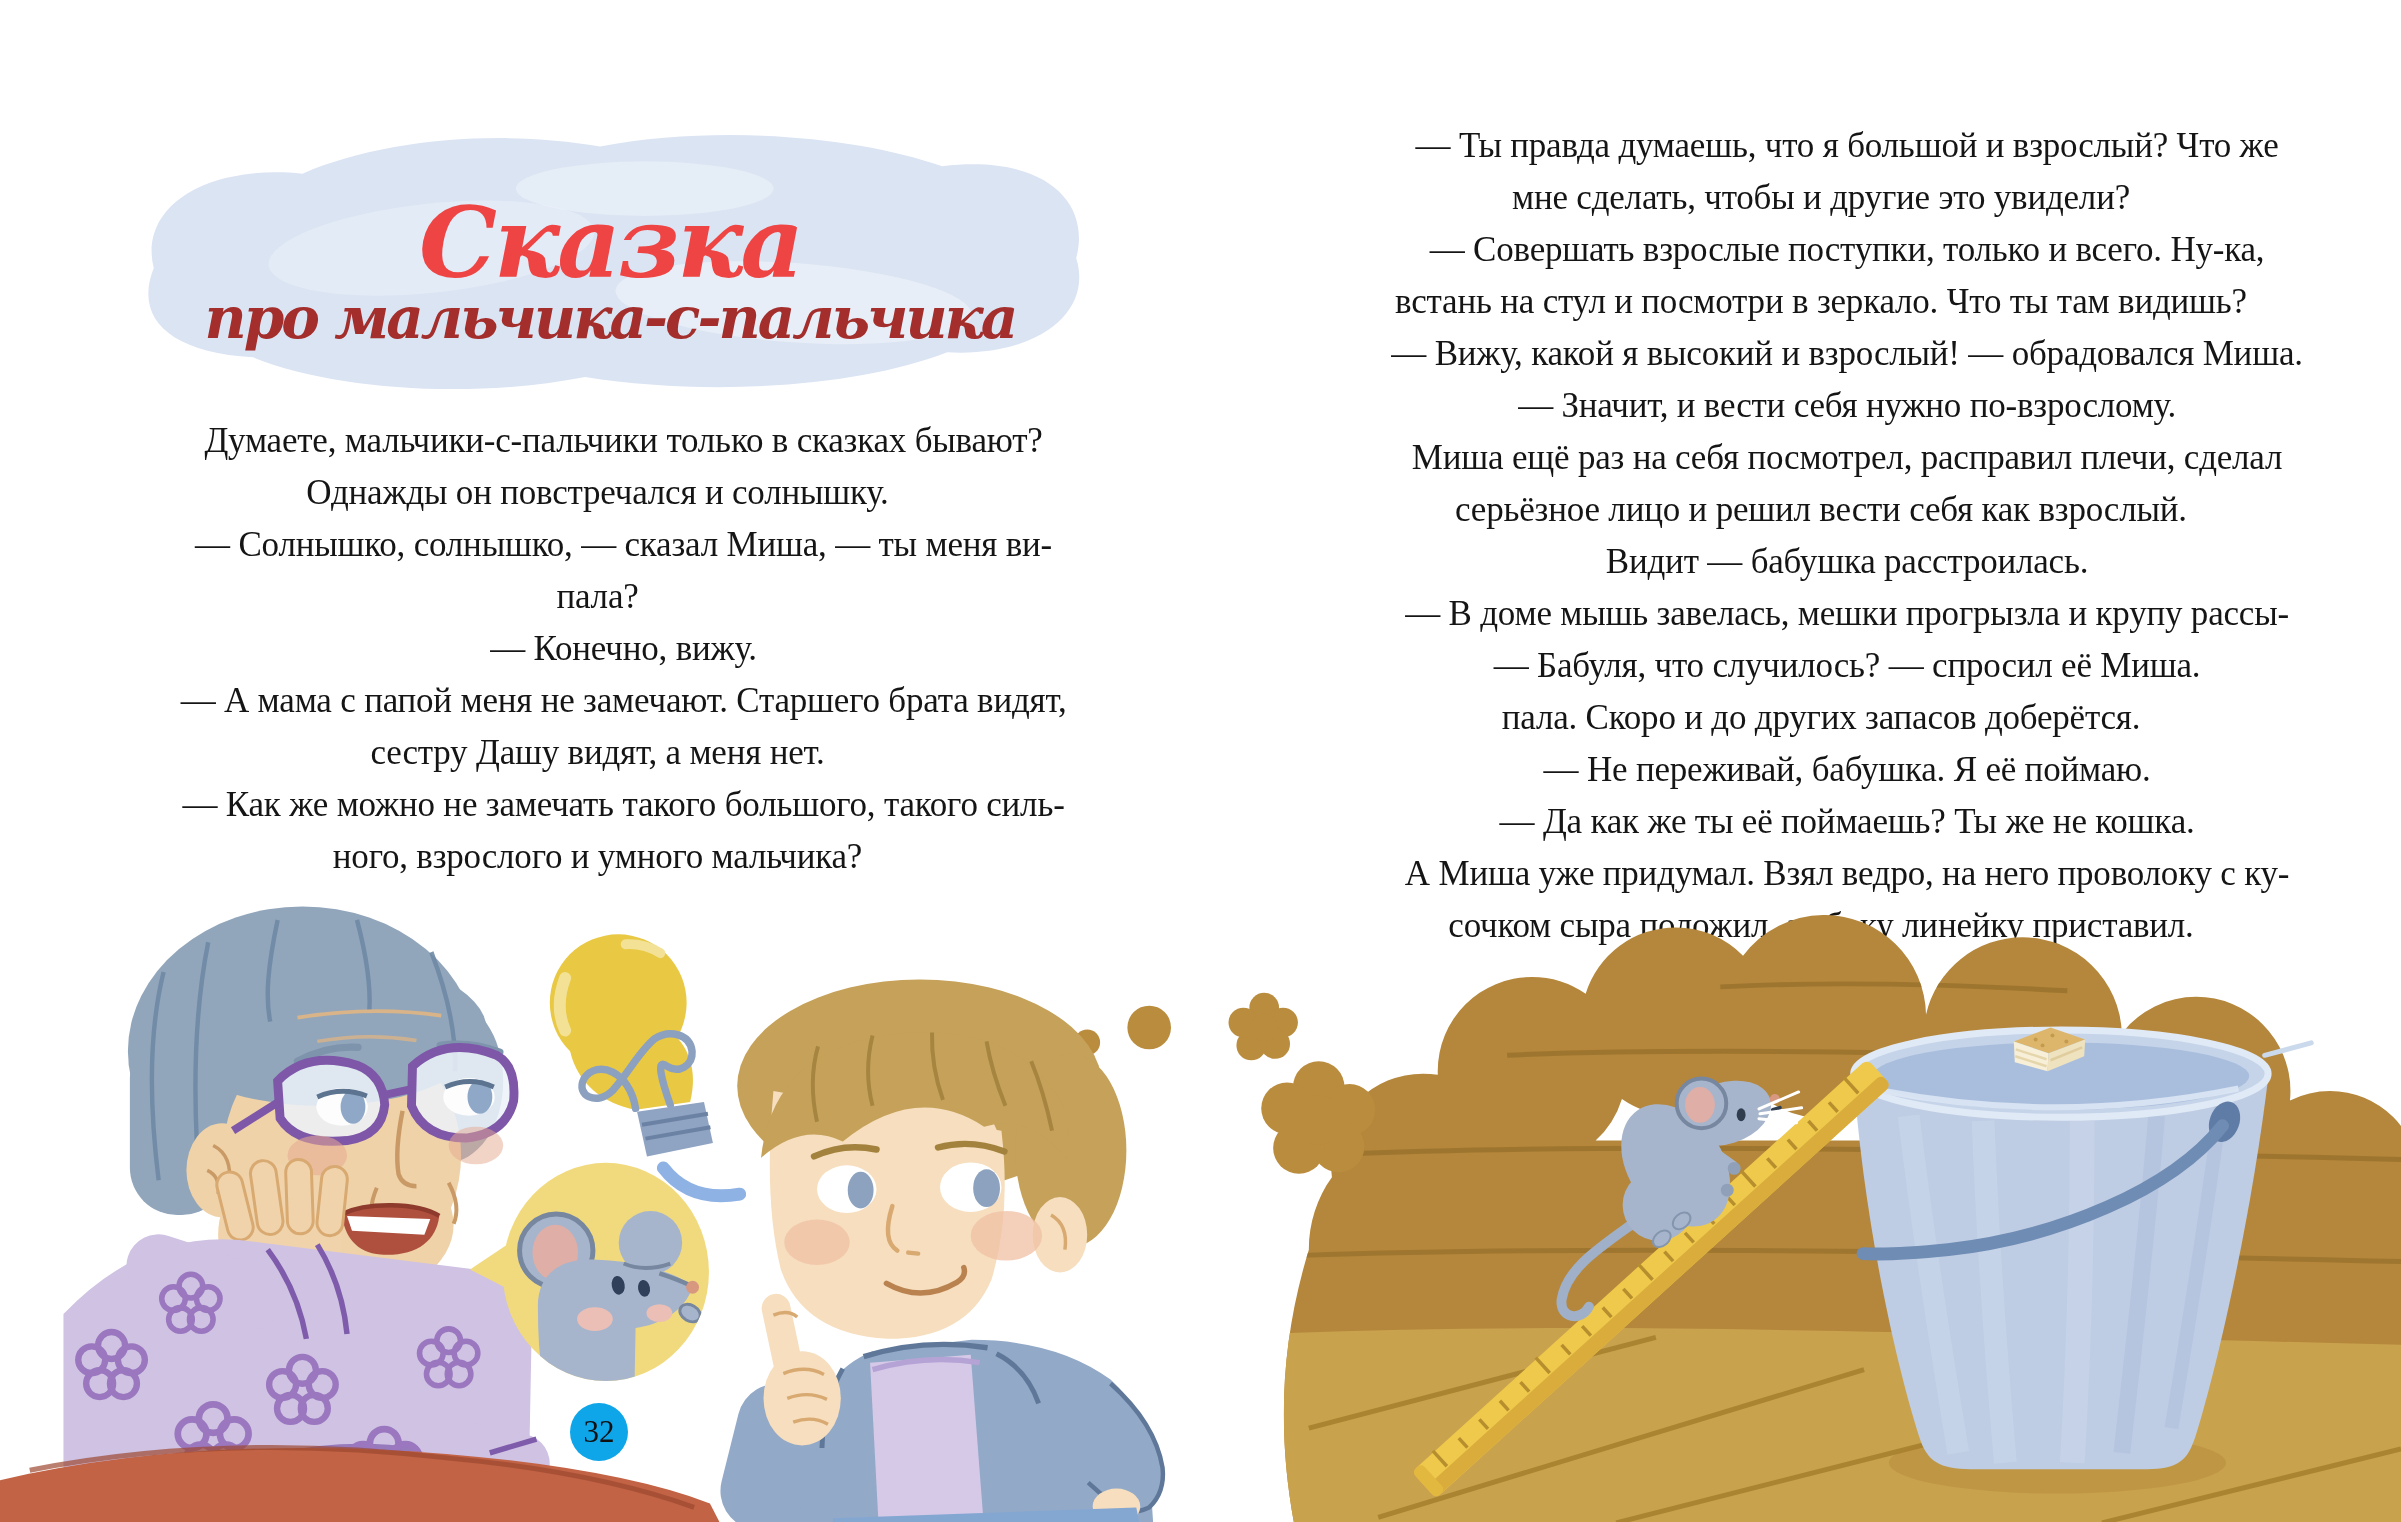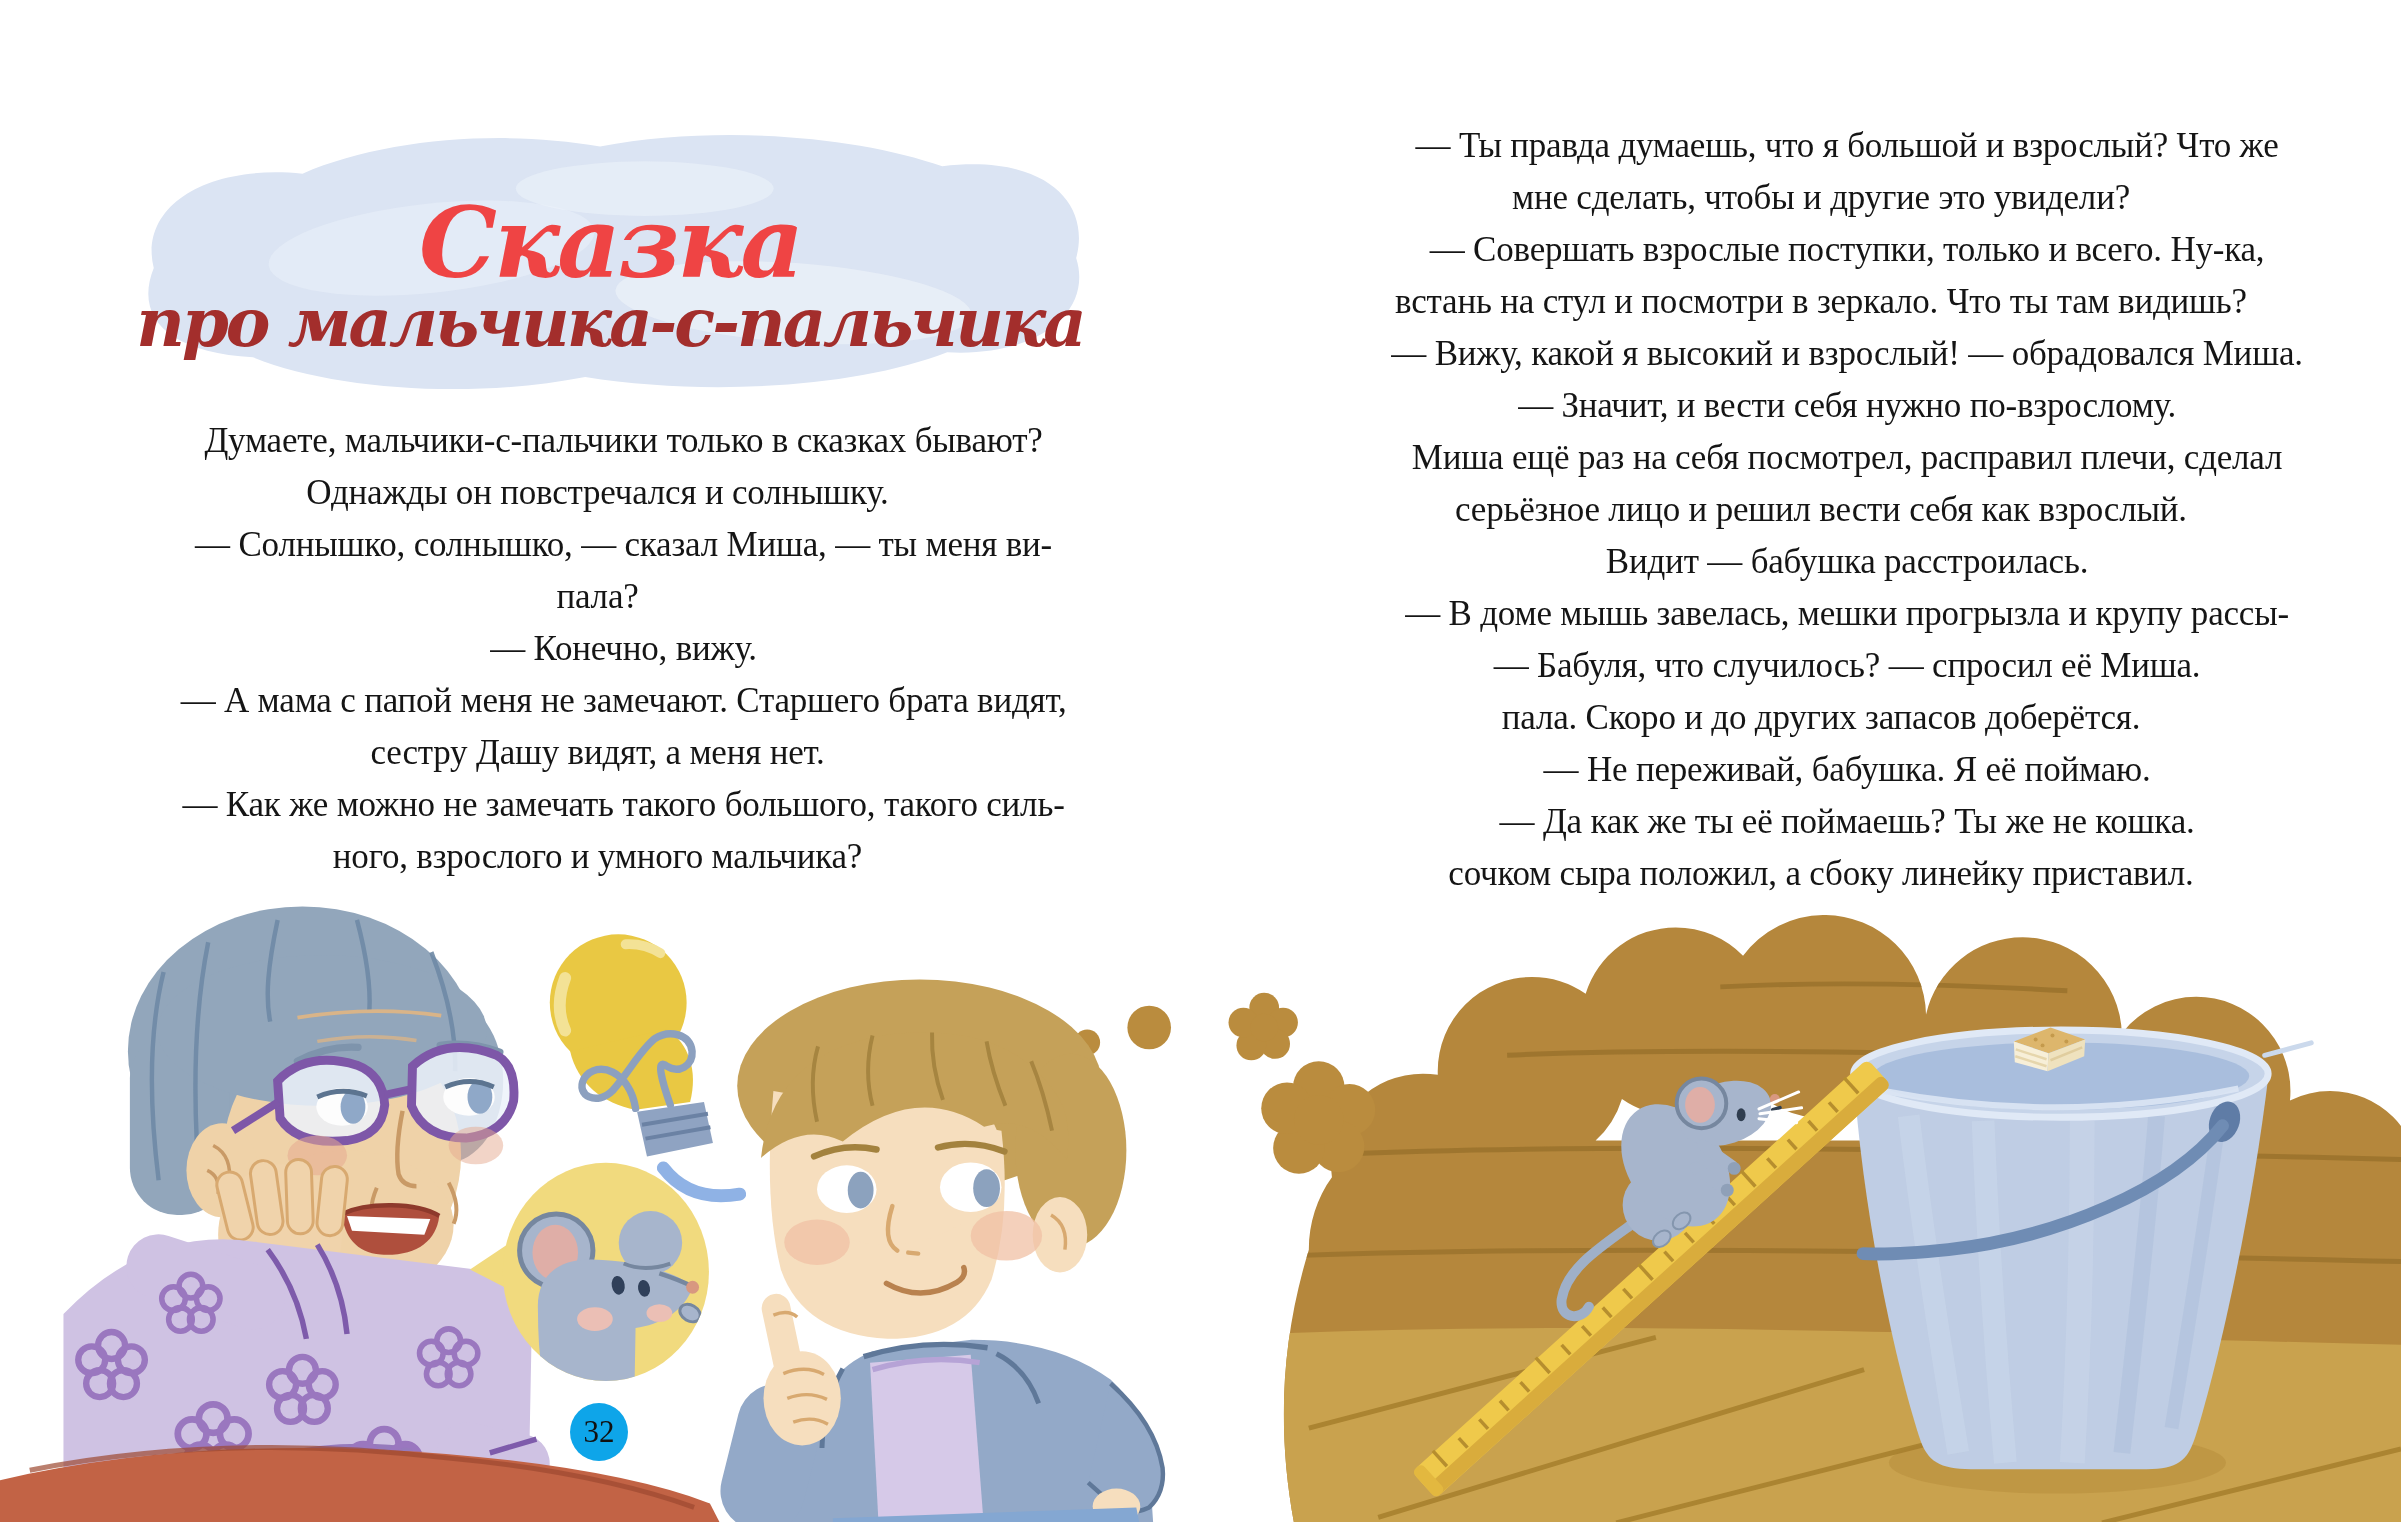--- a/index.html
+++ b/index.html
@@ -8,21 +8,21 @@
     background:#ffffff;
     font-family:"Liberation Serif",serif;
   }
   .page-bg{position:absolute;inset:0;background:#ffffff;}
   
   .title-blob{position:absolute;left:124px;top:119px;width:972px;height:288px;}
   .title-line{position:absolute;left:124px;width:972px;text-align:center;
     font-family:"DejaVu Serif",serif;font-style:italic;font-weight:bold;
     line-height:1;letter-spacing:-3px;}
   .title-line1{top:194px;font-size:98px;}
-  .title-line2{top:289px;font-size:67px;}
+  .title-line2{top:289px;font-size:58px;}
   
   .text-col{position:absolute;color:#151515;font-size:35px;line-height:52px;
     letter-spacing:-0.2px;text-align:center;}
   .text-col .line{white-space:nowrap;height:52px;}
   .col-left{left:94px;top:415px;width:1007px;}
   .col-right{left:1308px;top:120px;width:1026px;}
   
   .page-badge{position:absolute;left:570px;top:1403px;width:58px;height:58px;
     border-radius:50%;background:#0ea5e9;display:flex;align-items:center;justify-content:center;
     font-size:31px;color:#111;}
@@ -66,20 +66,21 @@
   <div class="line">  — Вижу, какой я высокий и взрослый! — обрадовался Миша.</div>
   <div class="line">  — Значит, и вести себя нужно по-взрослому.</div>
   <div class="line">  Миша ещё раз на себя посмотрел, расправил плечи, сделал</div>
   <div class="line">серьёзное лицо и решил вести себя как взрослый.</div>
   <div class="line">  Видит — бабушка расстроилась.</div>
   <div class="line">  — В доме мышь завелась, мешки прогрызла и крупу рассы-</div>
   <div class="line">  — Бабуля, что случилось? — спросил её Миша.</div>
   <div class="line">пала. Скоро и до других запасов доберётся.</div>
   <div class="line">  — Не переживай, бабушка. Я её поймаю.</div>
   <div class="line">  — Да как же ты её поймаешь? Ты же не кошка.</div>
+  <div class="line">  А Миша уже придумал. Взял ведро, на него проволоку с ку-</div>
   <div class="line">сочком сыра положил, а сбоку линейку приставил.</div>
 </div>
 
 <svg class="illu" viewBox="0 1795 4843 1276">
 
   <g>
     <clipPath id="cloudClip">
       <path d="M2610,3071 L4843,3071 L4843,2300 L2800,2300 C2700,2320 2640,2420 2640,2520 C2585,2700 2575,2880 2610,3071 Z"></path>
       <circle cx="2870" cy="2350" r="185"></circle>
       <circle cx="3090" cy="2160" r="190"></circle>

